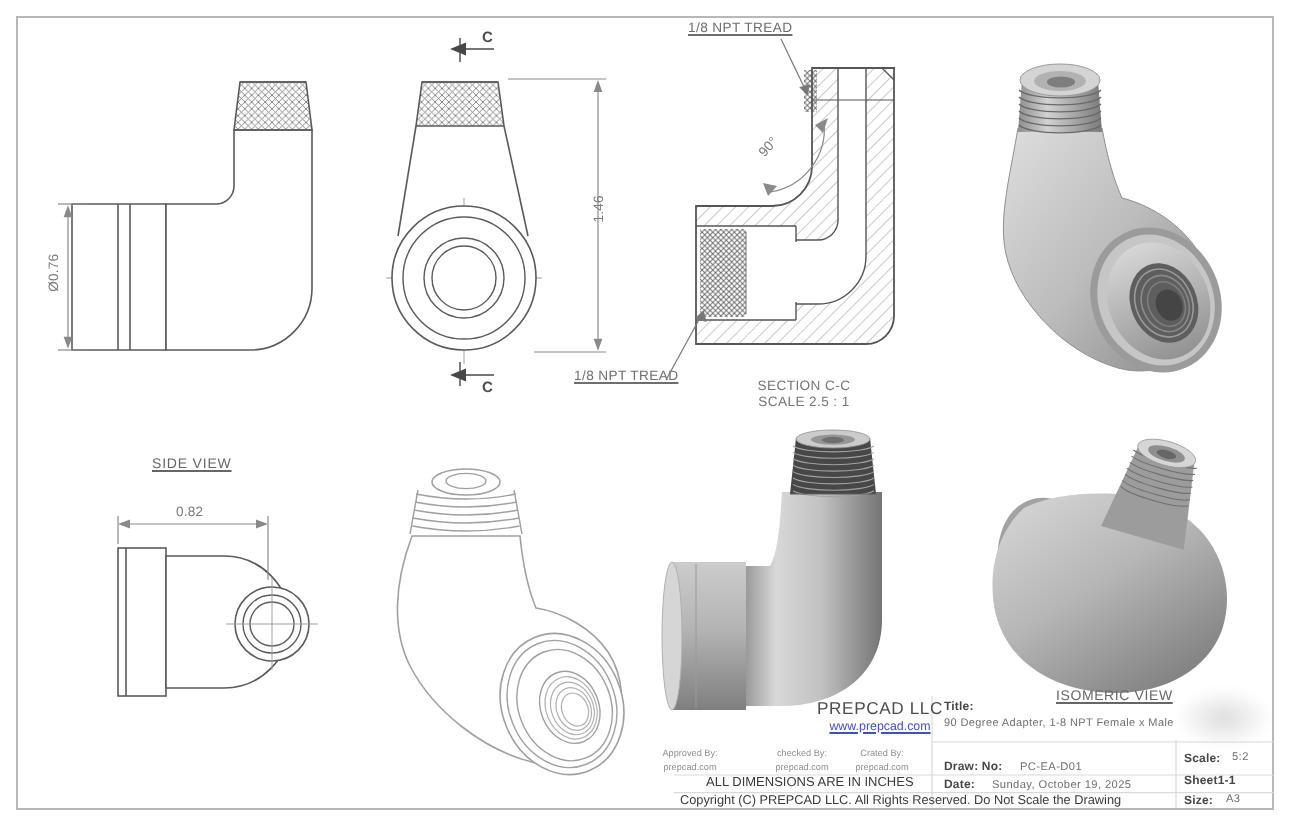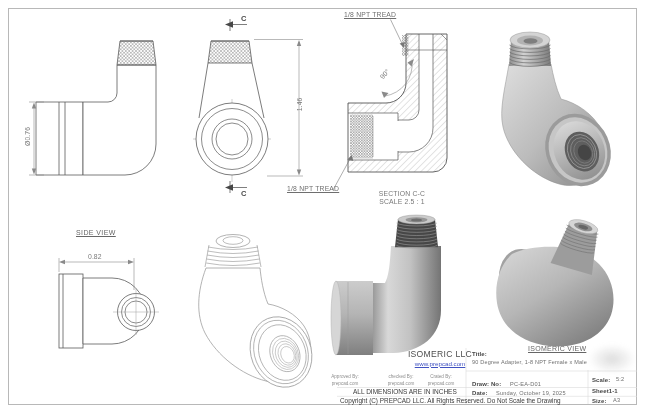--- a/index.html
+++ b/index.html
@@ -301,21 +301,21 @@
 <span class="lbl und" style="left:287px;top:186px;">1/8 NPT TREAD</span>
 
 <div class="secbox" style="left:374px;top:190px;">
   <div>SECTION C-C</div>
   <div>SCALE 2.5 : 1</div>
 </div>
 
 <span class="lbl und" style="left:76px;top:229px;font-size:7px;color:#666;letter-spacing:.4px;">SIDE VIEW</span>
 <span class="lbl und" style="left:528px;top:345px;font-size:7px;color:#666;letter-spacing:.3px;">ISOMERIC VIEW</span>
 
-<div class="tb tb-company">ISOMERIC LLC</div>
+<div class="tb tb-company">PREPCAD LLC</div>
 <div class="tb tb-site">www.prepcad.com</div>
 
 <div class="appr" style="left:327px;">
   <div>Approved By:</div>
   <div>prepcad.com</div>
 </div>
 <div class="appr" style="left:383px;">
   <div>checked By:</div>
   <div>prepcad.com</div>
 </div>

